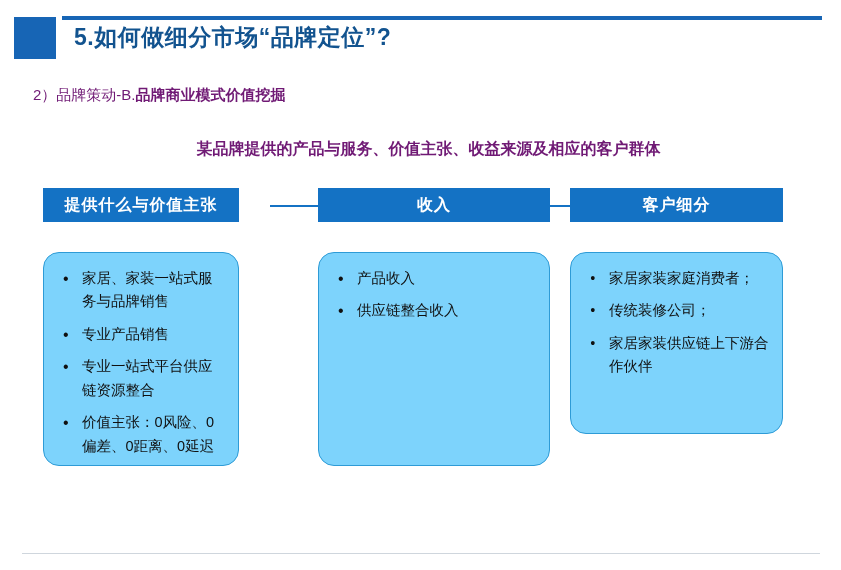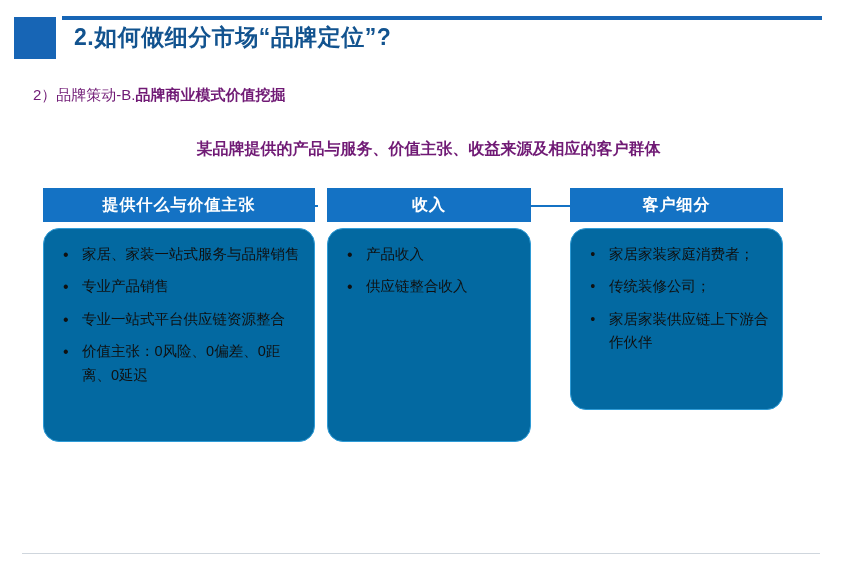--- a/index.html
+++ b/index.html
@@ -98,24 +98,24 @@
     height: 34px;
     line-height: 34px;
     background: #1472c4;
     color: #ffffff;
     font-size: 16px;
     font-weight: bold;
     text-align: center;
     letter-spacing: 1px;
   }
   .col-body {
-    margin-top: 6px;
+    margin-top: 30px;
     border: 1.6px solid #2e9bd6;
     border-radius: 16px;
-    background: #0369a1;
+    background: #7dd3fc;
     box-sizing: border-box;
     padding: 14px 12px 32px 12px;
   }
   .bullets {
     list-style: none;
     margin: 0;
     padding: 0;
   }
   .bullets li {
     position: relative;
@@ -129,23 +129,23 @@
   .bullets li::before {
     content: "•";
     position: absolute;
     left: 7px;
     top: -1px;
     font-size: 16px;
     color: #101010;
   }
 
   
-  #col-1 { left: 43px;  width: 272px; border-radius: 8px; }
+  #col-1 { left: 43px;  width: 196px; border-radius: 8px; }
   #col-1 .col-body { height: 214px; }
-  #col-2 { left: 327px; width: 204px; border-radius: 23px; }
+  #col-2 { left: 318px; width: 232px; border-radius: 23px; }
   #col-2 .col-body { height: 214px; }
   #col-3 { left: 570px; width: 213px; font-family: Liberation Serif, serif; }
   #col-3 .col-body { height: 182px; }
 
   
   .connector {
     position: absolute;
     top: 205px;
     height: 2px;
     background: #1472c4;
@@ -164,21 +164,21 @@
   }
 </style>
 </head>
 <body>
 
 <div class="slide">
 
   <div class="title-row">
     <div class="title-square"></div>
     <div class="title-rule"></div>
-    <div class="title-text">2.如何做细分市场“品牌定位”?</div>
+    <div class="title-text">5.如何做细分市场“品牌定位”?</div>
   </div>
 
   <div class="subhead">
     <span class="num">2）</span><span class="plain">品牌策动-B.</span><span class="bold">品牌商业模式价值挖掘</span>
   </div>
 
   <div class="caption">某品牌提供的产品与服务、价值主张、收益来源及相应的客户群体</div>
 
   <div class="connector" id="conn-1"></div>
   <div class="connector" id="conn-2"></div>

